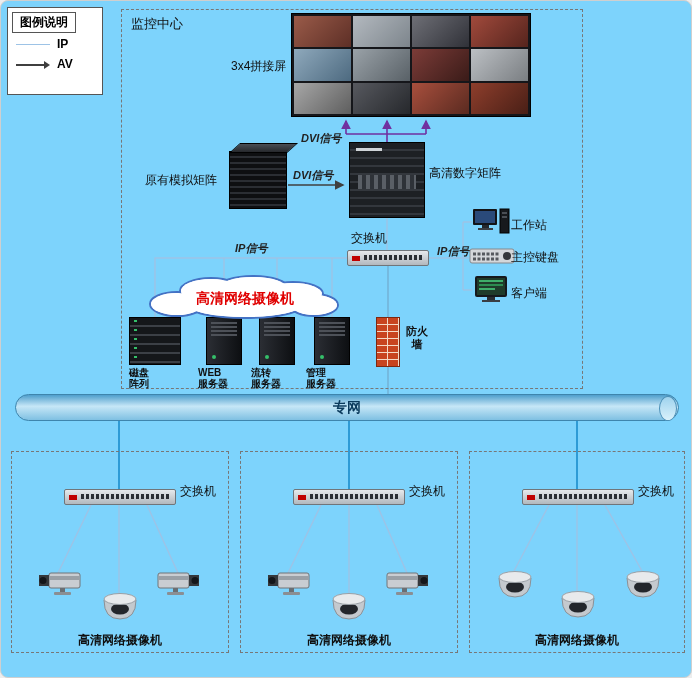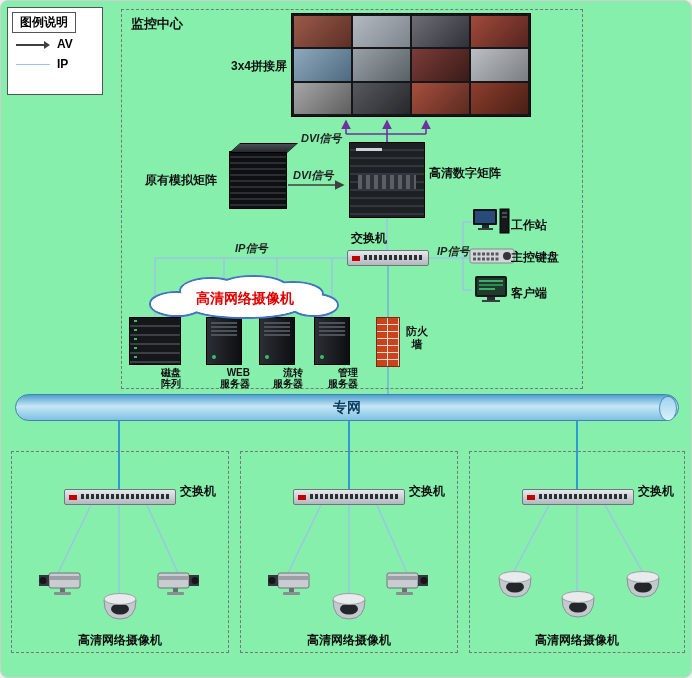--- a/index.html
+++ b/index.html
@@ -1,25 +1,25 @@
 <!DOCTYPE html>
 <html><head>
 <meta charset="utf-8">
 <style>
 *{margin:0;padding:0;box-sizing:border-box}
 html,body{background:#ededed}
 body{font-family:"Liberation Sans",sans-serif}
-#canvas{position:relative;width:692px;height:678px;background:#86efac;border:1px solid #cfcfcf;border-radius:8px;overflow:hidden;margin:0 auto}
+#canvas{position:relative;width:692px;height:678px;background:#7dd3fc;border:1px solid #cfcfcf;border-radius:8px;overflow:hidden;margin:0 auto}
 .abs{position:absolute}
 .connectors{position:absolute;left:0;top:0;pointer-events:none}
 .dashed-box{position:absolute;border:1px dashed #777;background:transparent}
-.lbl{position:absolute;font-weight:bold;font-size:12px;color:#101010;white-space:nowrap}
+.lbl{position:absolute;font-weight:normal;font-size:12px;color:#101010;white-space:nowrap}
 .lbl-lg{font-size:13px}
 .sig{position:absolute;font-weight:bold;font-style:italic;font-size:11px;color:#222;white-space:nowrap}
-.two{position:absolute;white-space:pre-line;text-align:right;font-size:10px;line-height:11px;font-weight:bold;color:#101010}
+.two{position:absolute;white-space:pre-line;text-align:left;font-size:10px;line-height:11px;font-weight:bold;color:#101010}
 
 
 .legend{left:6px;top:6px;width:96px;height:88px;border:1px solid #555;background:#fff;z-index:5}
 .legend-title{margin:4px 4px 1px 4px;border:1px solid #555;display:inline-block;padding:1px 7px;font-weight:bold;font-size:12px}
 .legend-row{display:flex;align-items:center;gap:7px;padding:3px 8px}
 .leg-sample{position:relative;width:34px;height:9px;display:inline-block;flex:0 0 34px}
 .leg-line{position:absolute;left:0;top:4px;height:2px;width:30px}
 .c-dvi{background:#7030A0}.c-ip{background:#9DC3E6;height:1.5px}.c-av{background:#3f3f3f}
 .leg-arrow{position:absolute;right:0;top:1px;width:0;height:0;border-left:6px solid;border-top:4px solid transparent;border-bottom:4px solid transparent}
 .a-dvi{border-left-color:#7030A0}.a-av{border-left-color:#3f3f3f}
@@ -106,30 +106,30 @@
       <line x1="548" y1="504" x2="513" y2="570"></line>
       <line x1="576" y1="504" x2="576" y2="590"></line>
       <line x1="604" y1="504" x2="641" y2="570"></line>
     </g>
   </svg>
 
   <div class="abs legend">
     <div class="legend-title">图例说明</div>
     <div class="legend-row">
       <span class="leg-sample">
+          <span class="leg-line c-ip" style="width:34px"></span>
+        </span>
+      <span class="leg-label">IP</span>
+    </div>
+    <div class="legend-row">
+      <span class="leg-sample">
           <span class="leg-line c-av"></span>
           <span class="leg-arrow a-av"></span>
         </span>
       <span class="leg-label">AV</span>
-    </div>
-    <div class="legend-row">
-      <span class="leg-sample">
-          <span class="leg-line c-ip" style="width:34px"></span>
-        </span>
-      <span class="leg-label">IP</span>
     </div>
   </div>
 
   <div class="dashed-box" style="left:120px;top:8px;width:462px;height:380px"></div>
   <div class="lbl lbl-lg" style="left:130px;top:14px">监控中心</div>
 
   <div class="abs video-wall">
       <div class="wall-cell" style="background: linear-gradient(135deg, rgb(154, 91, 73), rgb(93, 47, 38));"></div>
       <div class="wall-cell" style="background: linear-gradient(135deg, rgb(179, 185, 191), rgb(125, 133, 140));"></div>
       <div class="wall-cell" style="background: linear-gradient(135deg, rgb(110, 111, 118), rgb(48, 49, 56));"></div>

